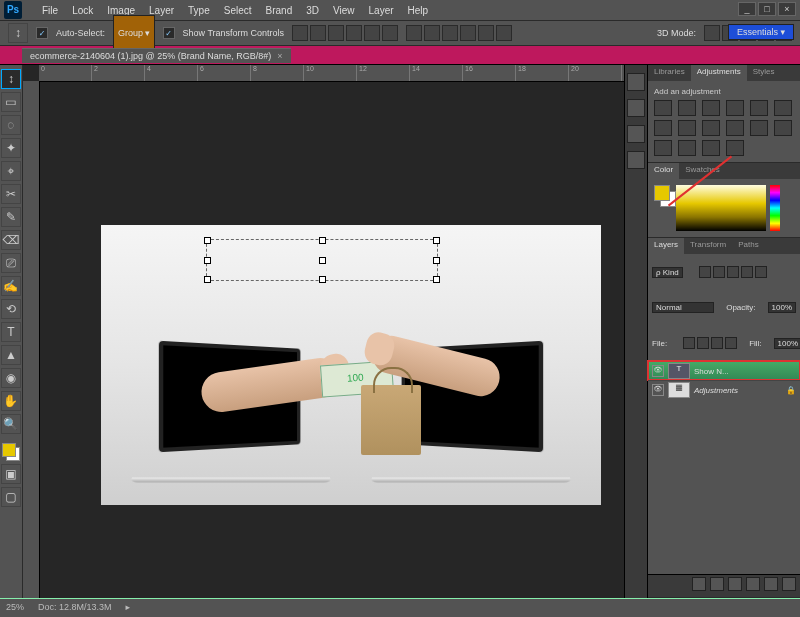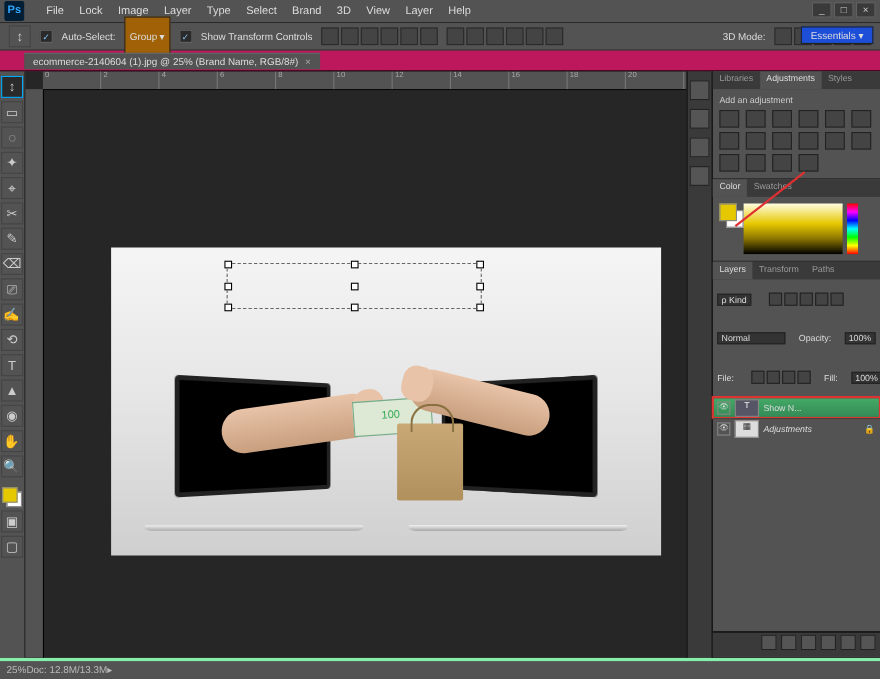--- a/index.html
+++ b/index.html
@@ -39,21 +39,21 @@
   .hand-left{position:absolute;right:-10px;top:-2px;width:30px;height:35px;background:#e8c3a8;border-radius:50% 40% 40% 40%}
   .cash{position:absolute;left:220px;bottom:110px;width:70px;height:30px;background:#dde9d4;border:1px solid #7a8;transform:rotate(-4deg)}
   .cash::after{content:"100";position:absolute;left:25px;top:8px;font-size:10px;color:#3a5}
   .arm-right{position:absolute;right:100px;bottom:120px;width:130px;height:38px;background:linear-gradient(#e8c3a8,#c89f7e);border-radius:20px;transform:rotate(14deg)}
   .hand-right{position:absolute;left:-8px;top:0;width:28px;height:32px;background:#e8c3a8;border-radius:40%}
   .bag{position:absolute;left:260px;bottom:50px;width:60px;height:70px;background:linear-gradient(#c9a876,#b0915e);border-radius:2px}
   .bag::before{content:"";position:absolute;top:-18px;left:12px;width:36px;height:24px;border:2px solid #8a7142;border-bottom:none;border-radius:18px 18px 0 0}
   .txtbox{position:absolute;left:105px;top:14px;width:230px;height:40px;border:1px dashed #666}
   .handle{width:5px;height:5px;background:#fff;border:1px solid #000;position:absolute}
   
-  .status{height:16px;background:#535353;border-top:3px solid #86efac;font-size:9px;display:flex;align-items:center;padding:0 6px;gap:0;color:#bbb}
+  .status{height:16px;background:#535353;border-top:1px solid #86efac;font-size:9px;display:flex;align-items:center;padding:0 6px;gap:14px;color:#bbb}
   
   .collapsed{width:22px;background:#3a3a3a;border-left:1px solid #000;border-right:1px solid #000;display:flex;flex-direction:column;align-items:center;gap:8px;padding-top:8px}
   .collapsed div{width:16px;height:16px;background:#555;border:1px solid #222}
   .panels{width:152px;background:#535353;display:flex;flex-direction:column}
   .panel{border-bottom:1px solid #2a2a2a}
   .ptabs{height:16px;background:#3a3a3a;display:flex;font-size:8px}
   .ptab{padding:2px 6px;color:#999}
   .ptab.active{background:#535353;color:#ddd}
   .colorbody{padding:6px;display:flex;gap:4px}
   .cswatch{width:18px;height:18px;position:relative}

